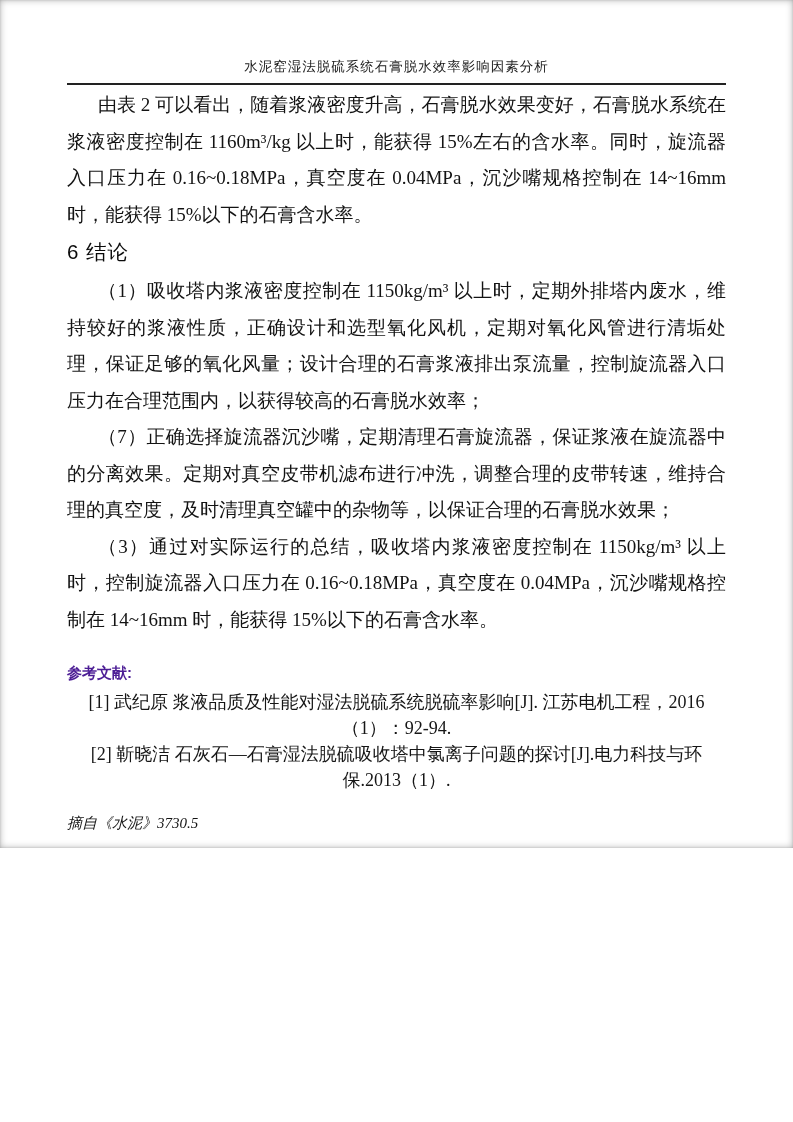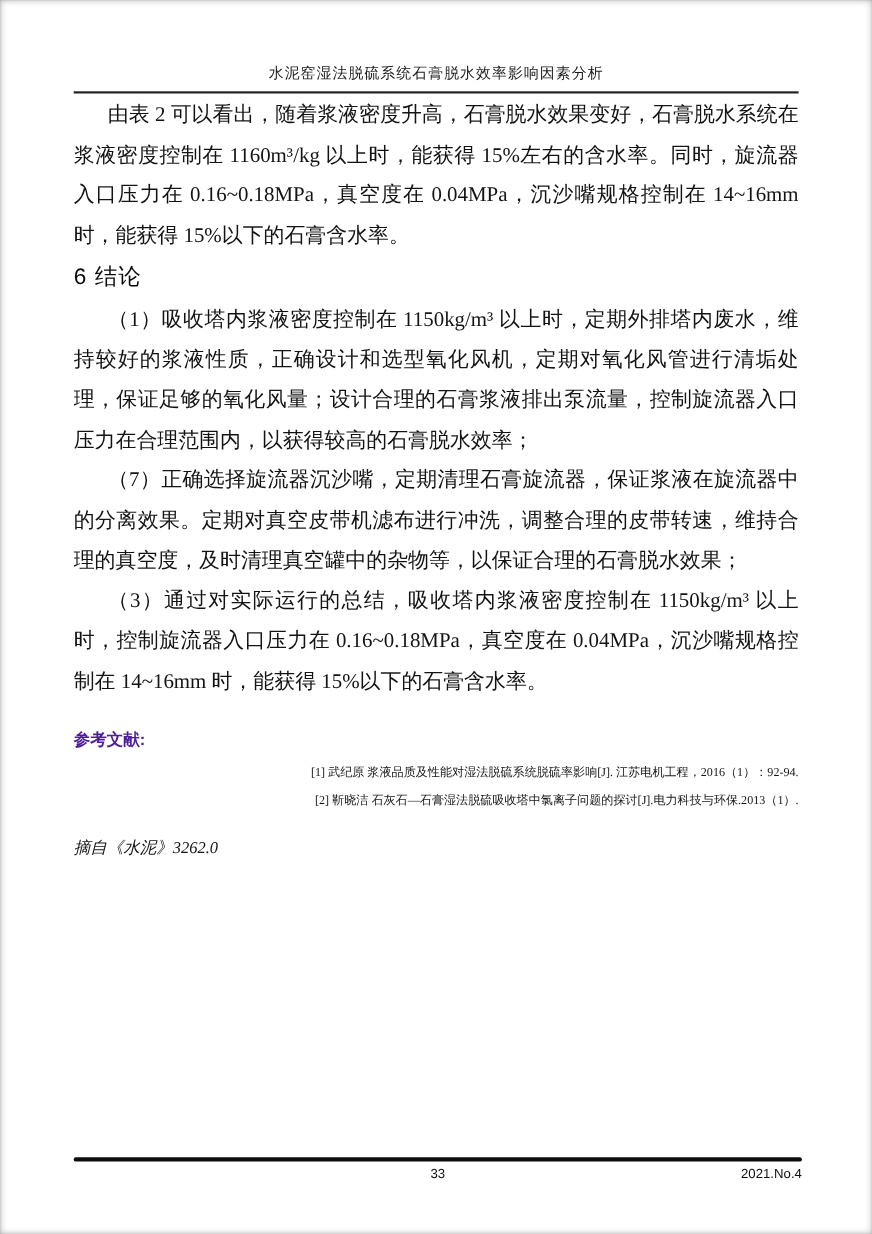--- a/index.html
+++ b/index.html
@@ -1,18 +1,18 @@
 <!DOCTYPE html>
 <html lang="zh"><head>
 <meta charset="utf-8">
 <style>
   html,body{margin:0;padding:0;background:#ffffff;}
   .page{
     position:relative;
-    width:793px;height:1122px;
+    width:793px;height:848px;
     background:#ffffff;
     box-shadow: inset 0 0 7px rgba(0,0,0,0.30), inset 0 0 2px rgba(0,0,0,0.18);
     font-family:"Liberation Serif","DejaVu Serif",serif;
     color:#111;
     overflow:hidden;
     box-sizing:border-box;
   }
   .header{
     margin:0 67px;
     padding-top:57px;
@@ -55,24 +55,24 @@
     font-size:15px;
     font-weight:bold;
     margin-top:24px;
     line-height:22px;
     color:#4c1d95;
   }
   .refs{
     margin-top:5px;
   }
   .ref-item{
-    font-size:11px;
+    font-size:18px;
     line-height:26px;
     color:#161616;
-    text-align:right;
+    text-align:center;
   }
   .source-note{
     margin-top:19px;
     font-size:15px;
     font-style:italic;
     line-height:22px;
     color:#141414;
   }
   .footer{
     position:absolute;
@@ -119,21 +119,21 @@
 
     <p>（3）通过对实际运行的总结，吸收塔内浆液密度控制在 1150kg/m³ 以上时，控制旋流器入口压力在 0.16~0.18MPa，真空度在 0.04MPa，沉沙嘴规格控制在 14~16mm 时，能获得 15%以下的石膏含水率。</p>
 
     <div class="refs-heading">参考文献:</div>
 
     <div class="refs">
       <div class="ref-item">[1] 武纪原  浆液品质及性能对湿法脱硫系统脱硫率影响[J]. 江苏电机工程，2016（1）：92-94.</div>
       <div class="ref-item">[2] 靳晓洁  石灰石—石膏湿法脱硫吸收塔中氯离子问题的探讨[J].电力科技与环保.2013（1）.</div>
     </div>
 
-    <div class="source-note">摘自《水泥》3262.0</div>
+    <div class="source-note">摘自《水泥》3730.5</div>
   </div>
 
   <div class="footer">
     <div class="footer-rule"></div>
     <div class="footer-row">
       <span class="page-num">33</span>
       <span class="issue">2021.No.4</span>
     </div>
   </div>
 

